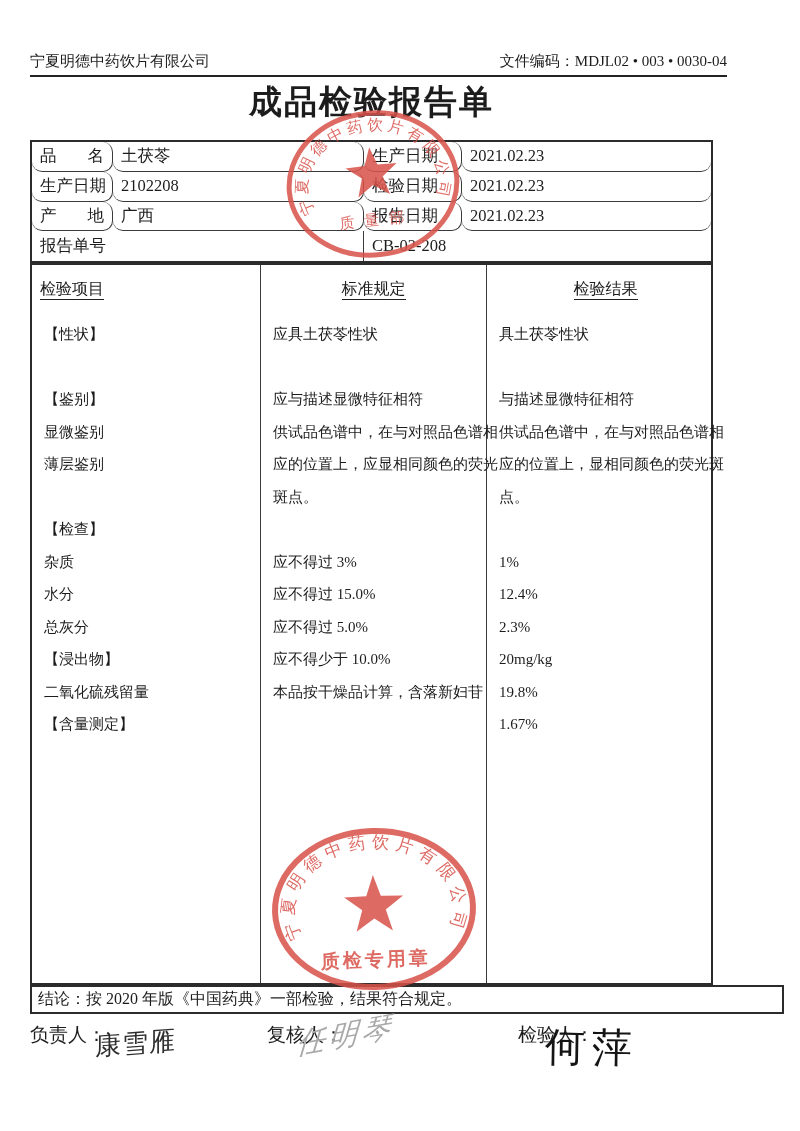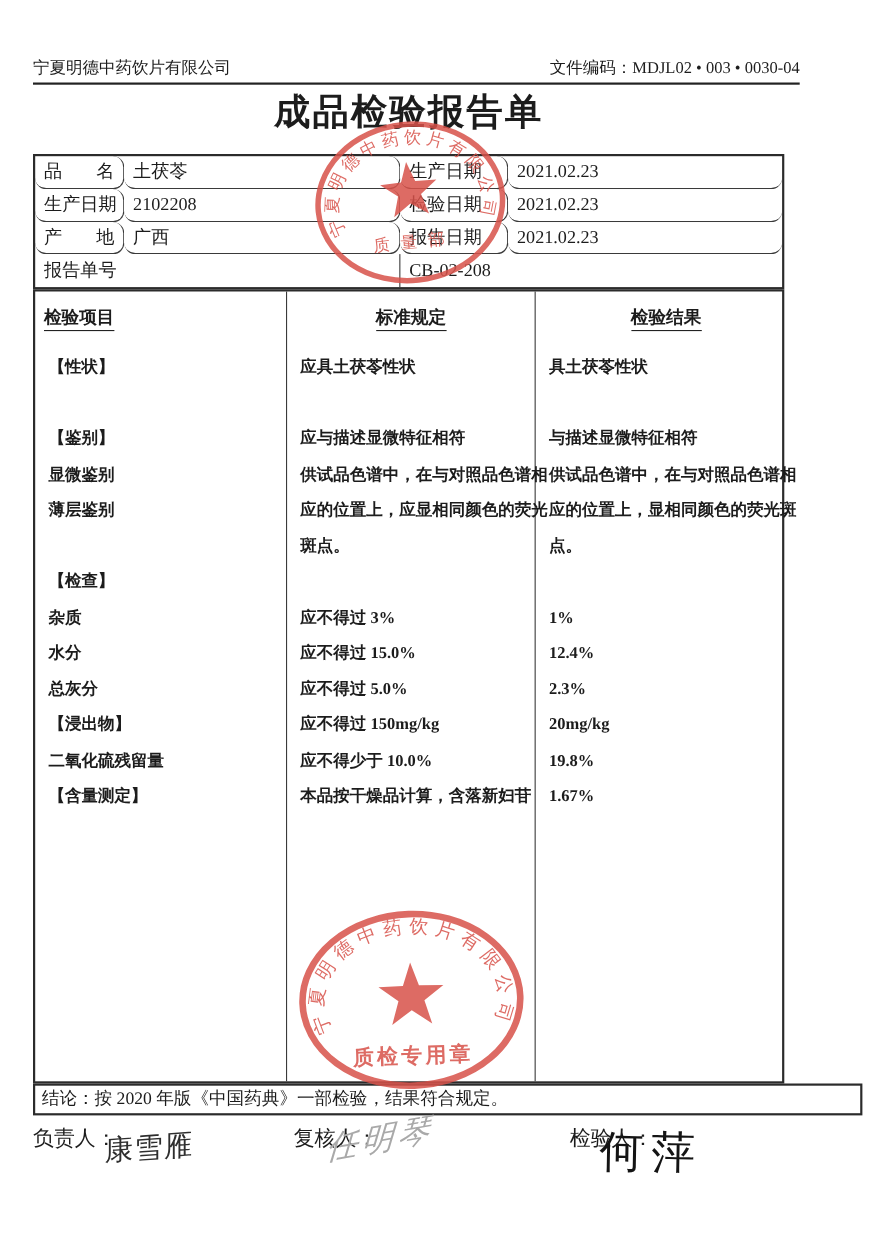--- a/index.html
+++ b/index.html
@@ -20,21 +20,21 @@
   }
   .cell{box-sizing:border-box;display:flex;align-items:center;padding:0 8px;white-space:nowrap;overflow:visible;}
   .b-r{border-right:1px solid #3a3a3a;}
   .b-b{border-bottom:1px solid #3a3a3a;border-radius:10px;}
   .jlabel{display:block;width:100%;text-align:justify;text-align-last:justify;}
   .span2a{grid-column:1 / span 2;}
   .span2b{grid-column:3 / span 2;}
   
   .main-table{
     position:absolute;left:30px;top:263px;width:683px;height:722px;box-sizing:border-box;
-    border:2px solid #2b2b2b;display:grid;grid-template-columns:229px 226px 1fr;font-size:15px;font-weight:bold;
+    border:2px solid #2b2b2b;display:grid;grid-template-columns:229px 226px 1fr;font-size:15px;
   }
   .mcol{box-sizing:border-box;position:relative;}
   .mcol.b-r{border-right:1px solid #3a3a3a;}
   .mhead{height:53px;box-sizing:border-box;padding-top:14px;font-size:16px;}
   .mhead.left{padding-left:8px;}
   .mhead.center{text-align:center;}
   .mhead span{border-bottom:1px solid #222;padding-bottom:2px;}
   .mline{height:32.5px;line-height:32.5px;padding-left:12px;white-space:nowrap;overflow:visible;}
   
   .conclusion{
@@ -113,21 +113,20 @@
       <div class="mline">应具土茯苓性状</div>
       <div class="mline"></div>
       <div class="mline">应与描述显微特征相符</div>
       <div class="mline">供试品色谱中，在与对照品色谱相</div>
       <div class="mline">应的位置上，应显相同颜色的荧光</div>
       <div class="mline">斑点。</div>
       <div class="mline"></div>
       <div class="mline">应不得过 3%</div>
       <div class="mline">应不得过 15.0%</div>
       <div class="mline">应不得过 5.0%</div>
-      <div class="mline">应不得过 150mg/kg</div>
       <div class="mline">应不得少于 10.0%</div>
       <div class="mline">本品按干燥品计算，含落新妇苷</div>
     </div>
     <div class="mcol">
       <div class="mhead center"><span>检验结果</span></div>
       <div class="mline">具土茯苓性状</div>
       <div class="mline"></div>
       <div class="mline">与描述显微特征相符</div>
       <div class="mline">供试品色谱中，在与对照品色谱相</div>
       <div class="mline">应的位置上，显相同颜色的荧光斑</div>

